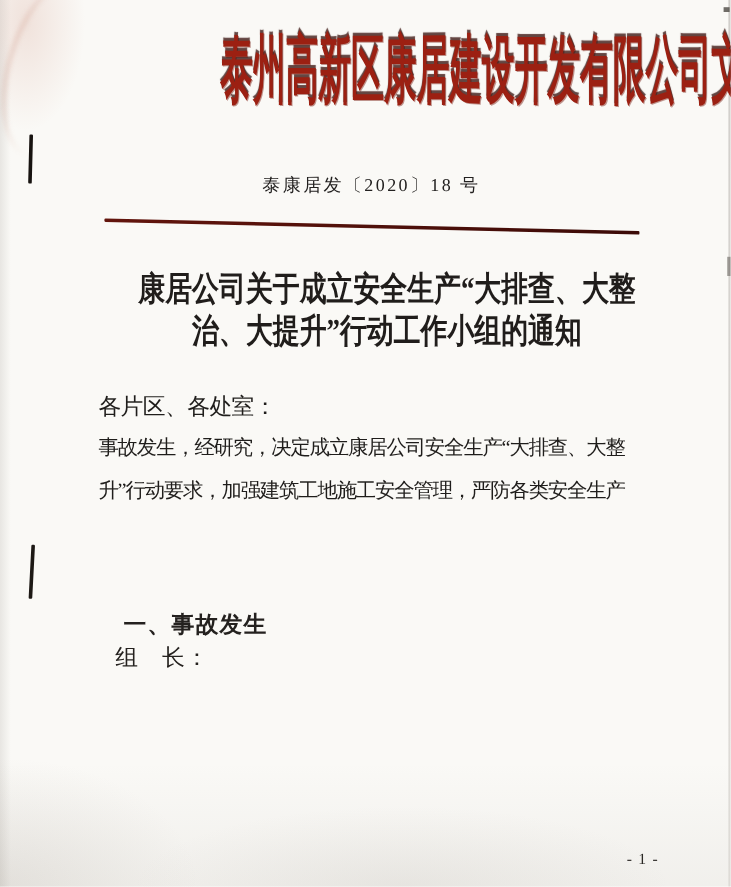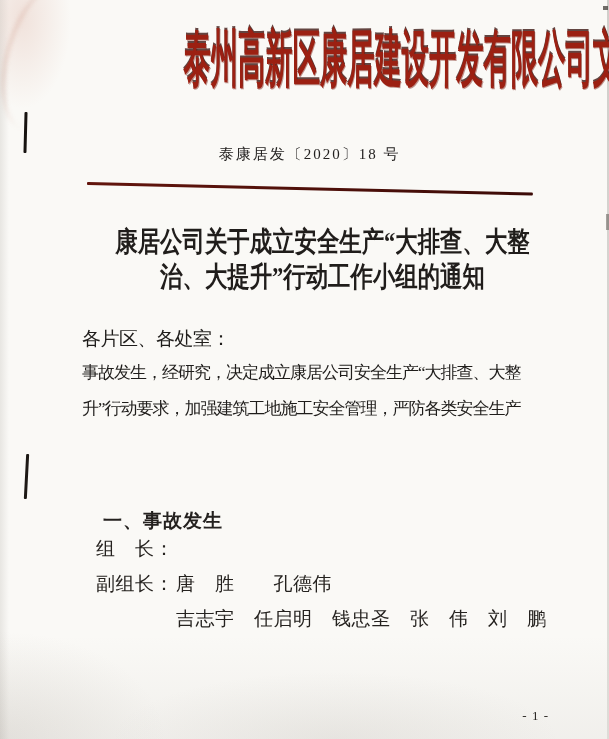--- a/index.html
+++ b/index.html
@@ -184,24 +184,19 @@
     <div>升”行动要求，加强建筑工地施工安全管理，严防各类安全生产</div>
   </div>
 
   <div class="sec-heading">一、事故发生</div>
 
   <div class="roster">
     <div class="rrow">
       <span class="role">组　长：</span>
     </div>
     <div class="rrow">
-      <span class="role">副组长：</span>
-      <span class="names">唐　胜　　孔德伟</span>
-    </div>
-    <div class="rrow">
       <span class="role"></span>
-      <span class="names">吉志宇　任启明　钱忠圣　张　伟　刘　鹏</span>
     </div>
   </div>
 
   <div class="page-num">- 1 -</div>
 
 </div>
 
 </body></html>

